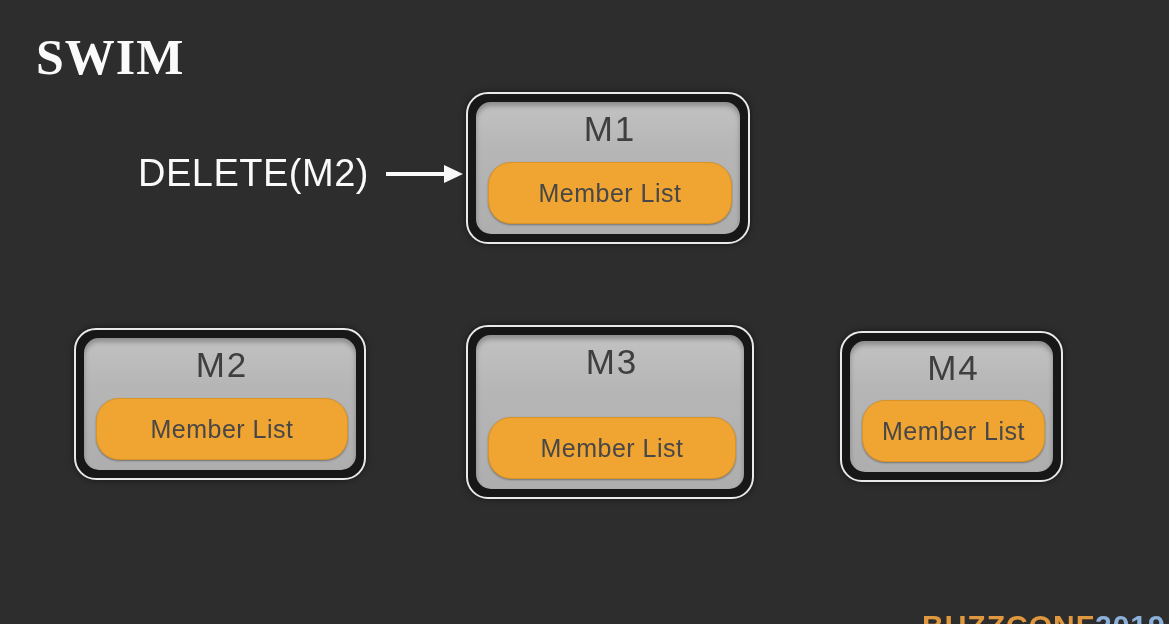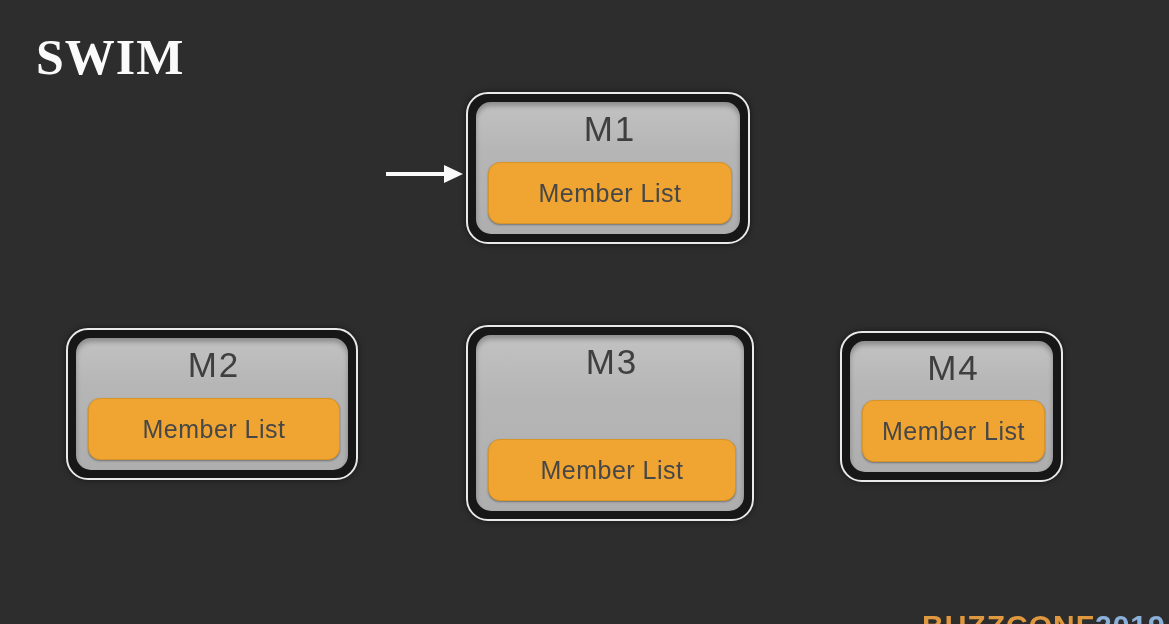--- a/index.html
+++ b/index.html
@@ -74,34 +74,34 @@
     font-size:35px;
     line-height:48px;
     color:var(--label-dark);
     letter-spacing:2px;
   }
   .member-list-box{
     width:100%;
     height:62px;
     background:var(--member-list-orange);
     border:1px solid var(--member-list-border);
-    border-radius:12px;
+    border-radius:23px;
     display:flex;
     align-items:center;
     justify-content:center;
     box-shadow:0 1px 2px rgba(0,0,0,0.35);
   }
   .member-list-label{
     font-size:25px;
     color:#474747;
     letter-spacing:0.5px;
   }
   .node-m1{left:466px;top:92px;width:284px;height:152px;}
-  .node-m2{left:66px;top:328px;width:292px;height:152px;}
-  .node-m3{left:466px;top:325px;width:288px;height:196px;}
+  .node-m2{left:74px;top:328px;width:292px;height:152px;}
+  .node-m3{left:466px;top:325px;width:288px;height:174px;}
   .node-m4{left:840px;top:331px;width:223px;height:151px;}
   .caption{
     position:absolute;
     left:0;top:560px;width:1148px;
     text-align:center;
     font-size:48px;
     color:var(--text-light);
     letter-spacing:0.5px;
   }
   .footer-logo{
@@ -116,20 +116,21 @@
   .logo-primary{color:var(--logo-orange);}
   .logo-secondary{color:var(--logo-blue);}
 </style>
 </head>
 <body>
 
 <div class="slide">
 
   <div class="slide-title">SWIM</div>
 
+  <div class="annotation-label">DELETE(M2)</div>
 
   <svg class="annotation-arrow" viewBox="0 0 80 24" aria-hidden="true">
     <line x1="2" y1="12" x2="62" y2="12" stroke="#fafafa" stroke-width="4"></line>
     <polygon points="60,3 79,12 60,21" fill="#fafafa"></polygon>
   </svg>
 
   <div class="node node-m1">
     <div class="node-inner">
       <div class="node-title">M1</div>
       <div class="member-list-box">

